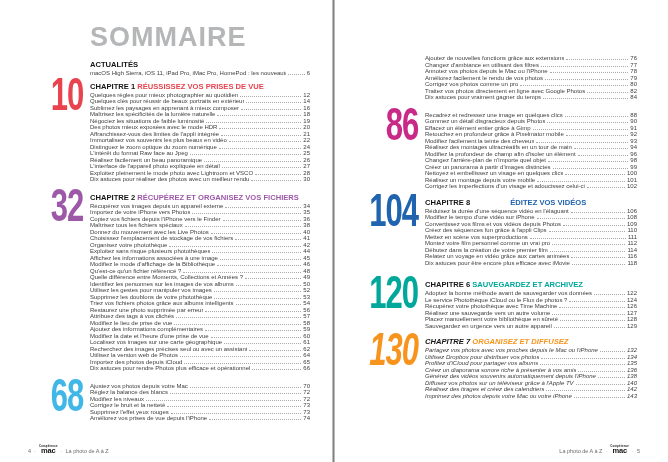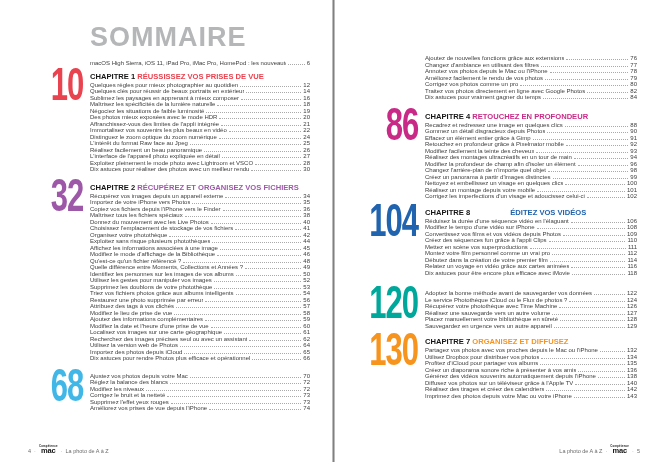--- a/index.html
+++ b/index.html
@@ -27,21 +27,21 @@
   .toc-right{top:55px;left:91px;width:212px;}
 
   .toc-section{position:relative;}
   .toc-left .toc-section:nth-child(1){margin-bottom:5px;}
   .toc-left .toc-section:nth-child(2){margin-bottom:10px;}
   .toc-left .toc-section:nth-child(3){margin-bottom:11px;}
   .toc-right .toc-section:nth-child(1){margin-bottom:11px;}
   .toc-right .toc-section:nth-child(2){margin-bottom:8px;}
   .toc-right .toc-section:nth-child(3){margin-bottom:14px;}
   .toc-right .toc-section:nth-child(4){margin-bottom:8px;}
-  .toc-right .toc-section:nth-child(5){margin-bottom:12px;}
+  .toc-right .toc-section:nth-child(5){margin-bottom:12px;font-style:italic;}
 
   .big-num{
     position:absolute;right:calc(100% + 7px);top:-6px;
     font-size:47px;font-weight:bold;line-height:0.78;letter-spacing:-1.5px;
     transform:scaleX(0.66);transform-origin:top right;white-space:nowrap;
   }
 
   .chap-head,.plain-head{
     margin:0 0 1px 0;font-size:7.6px;line-height:9px;font-weight:bold;color:#151515;
     white-space:nowrap;
@@ -77,20 +77,21 @@
 </style>
 </head>
 <body>
 
 <div class="spread">
 
   <div class="page page-left">
     <h1 class="sommaire-title">SOMMAIRE</h1>
     <div class="toc toc-left">
         <section class="toc-section kind-plain">
+          <h2 class="plain-head">ACTUALITÉS</h2>
           <div class="entry">
             <span class="entry-text">macOS High Sierra, iOS 11, iPad Pro, iMac Pro, HomePod : les nouveautés !</span>
             <span class="leader"></span>
             <span class="entry-page">6</span>
           </div>
         </section>
         <section class="toc-section kind-chapter">
           <div class="big-num" style="color: rgb(232, 67, 79);">10</div>
           <h2 class="chap-head"><span class="chap-label">CHAPITRE 1 </span><span class="chap-title" style="color: rgb(232, 67, 79);">RÉUSSISSEZ VOS PRISES DE VUE</span></h2>
           <div class="entry">
@@ -380,21 +381,20 @@
             <span class="entry-page">82</span>
           </div>
           <div class="entry">
             <span class="entry-text">Dix astuces pour vraiment gagner du temps</span>
             <span class="leader"></span>
             <span class="entry-page">84</span>
           </div>
         </section>
         <section class="toc-section kind-chapter">
           <div class="big-num" style="color: rgb(201, 42, 136);">86</div>
-          <h2 class="chap-head"><span class="chap-label">CHAPITRE 4 </span><span class="chap-title" style="color: rgb(201, 42, 136);">RETOUCHEZ EN PROFONDEUR</span></h2>
           <div class="entry">
             <span class="entry-text">Recadrez et redressez une image en quelques clics</span>
             <span class="leader"></span>
             <span class="entry-page">88</span>
           </div>
           <div class="entry">
             <span class="entry-text">Gommez un détail disgracieux depuis Photos</span>
             <span class="leader"></span>
             <span class="entry-page">90</span>
           </div>
@@ -493,20 +493,21 @@
             <span class="entry-page">116</span>
           </div>
           <div class="entry">
             <span class="entry-text">Dix astuces pour être encore plus efficace avec iMovie</span>
             <span class="leader"></span>
             <span class="entry-page">118</span>
           </div>
         </section>
         <section class="toc-section kind-chapter">
           <div class="big-num" style="color: rgb(0, 167, 155);">120</div>
+          <h2 class="chap-head"><span class="chap-label">CHAPITRE 6 </span><span class="chap-title" style="color: rgb(0, 167, 155);">SAUVEGARDEZ ET ARCHIVEZ</span></h2>
           <div class="entry">
             <span class="entry-text">Adoptez la bonne méthode avant de sauvegarder vos données</span>
             <span class="leader"></span>
             <span class="entry-page">122</span>
           </div>
           <div class="entry">
             <span class="entry-text">Le service Photothèque iCloud ou le Flux de photos ?</span>
             <span class="leader"></span>
             <span class="entry-page">124</span>
           </div>

